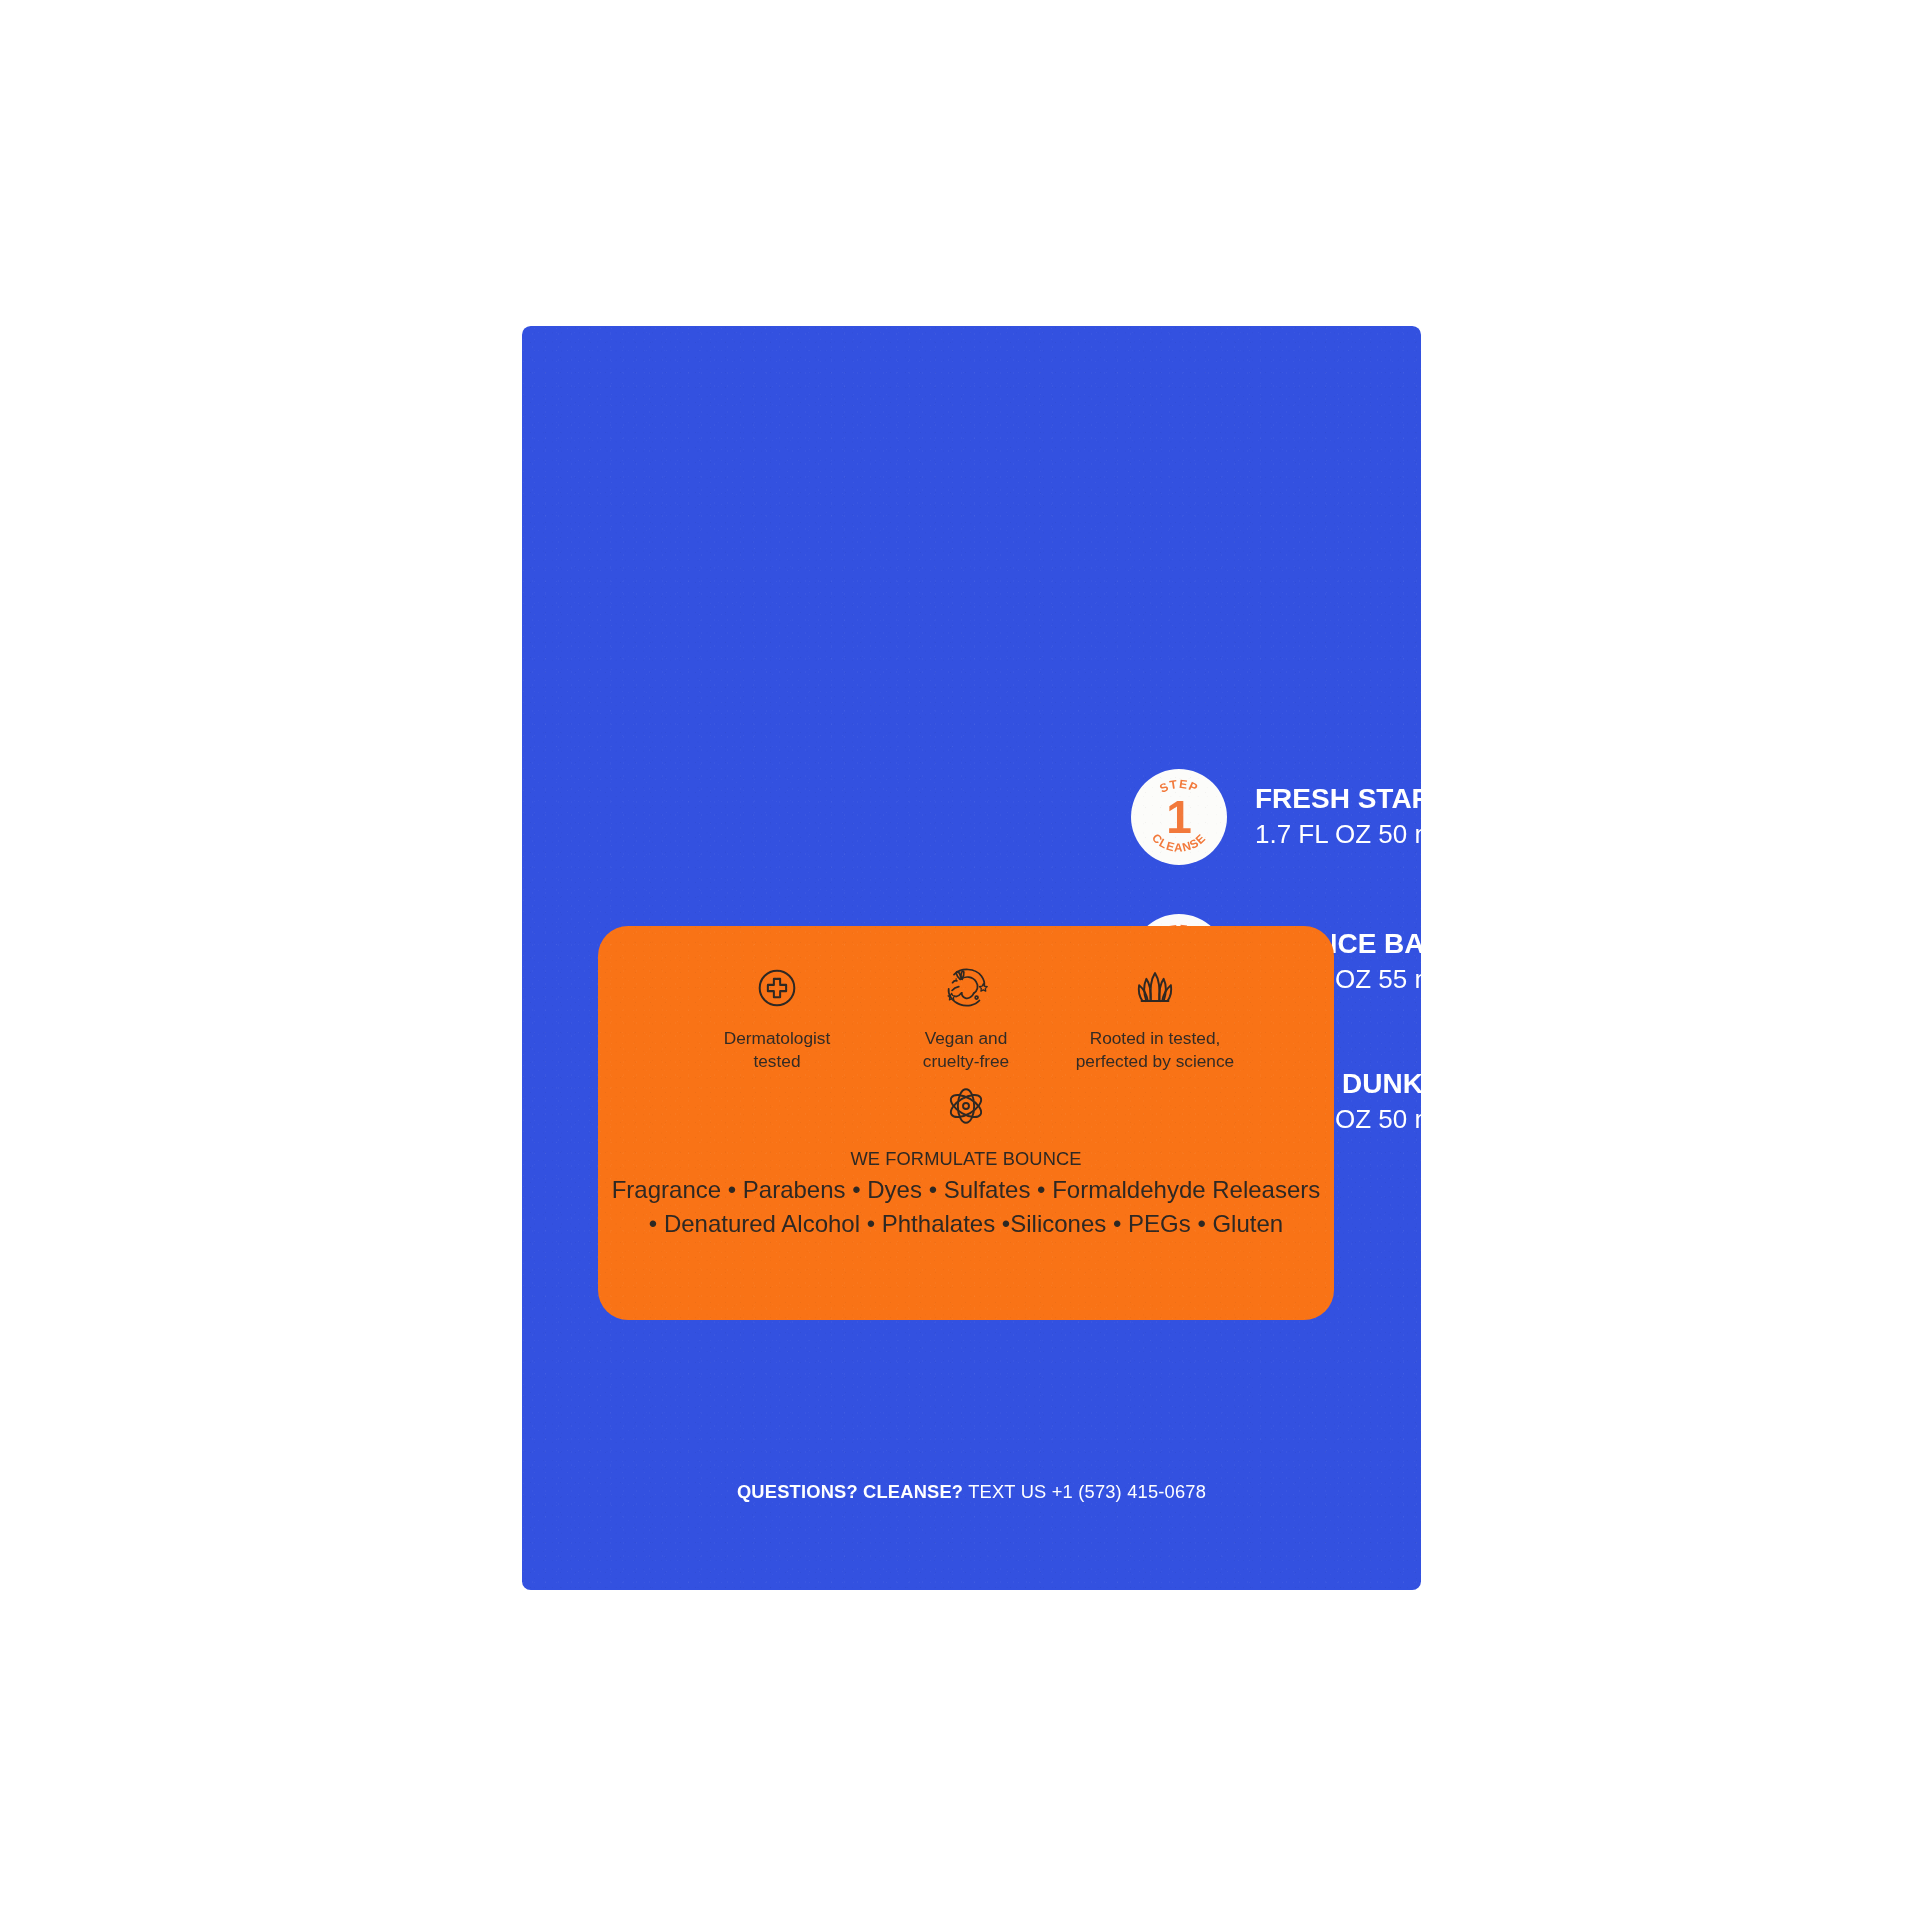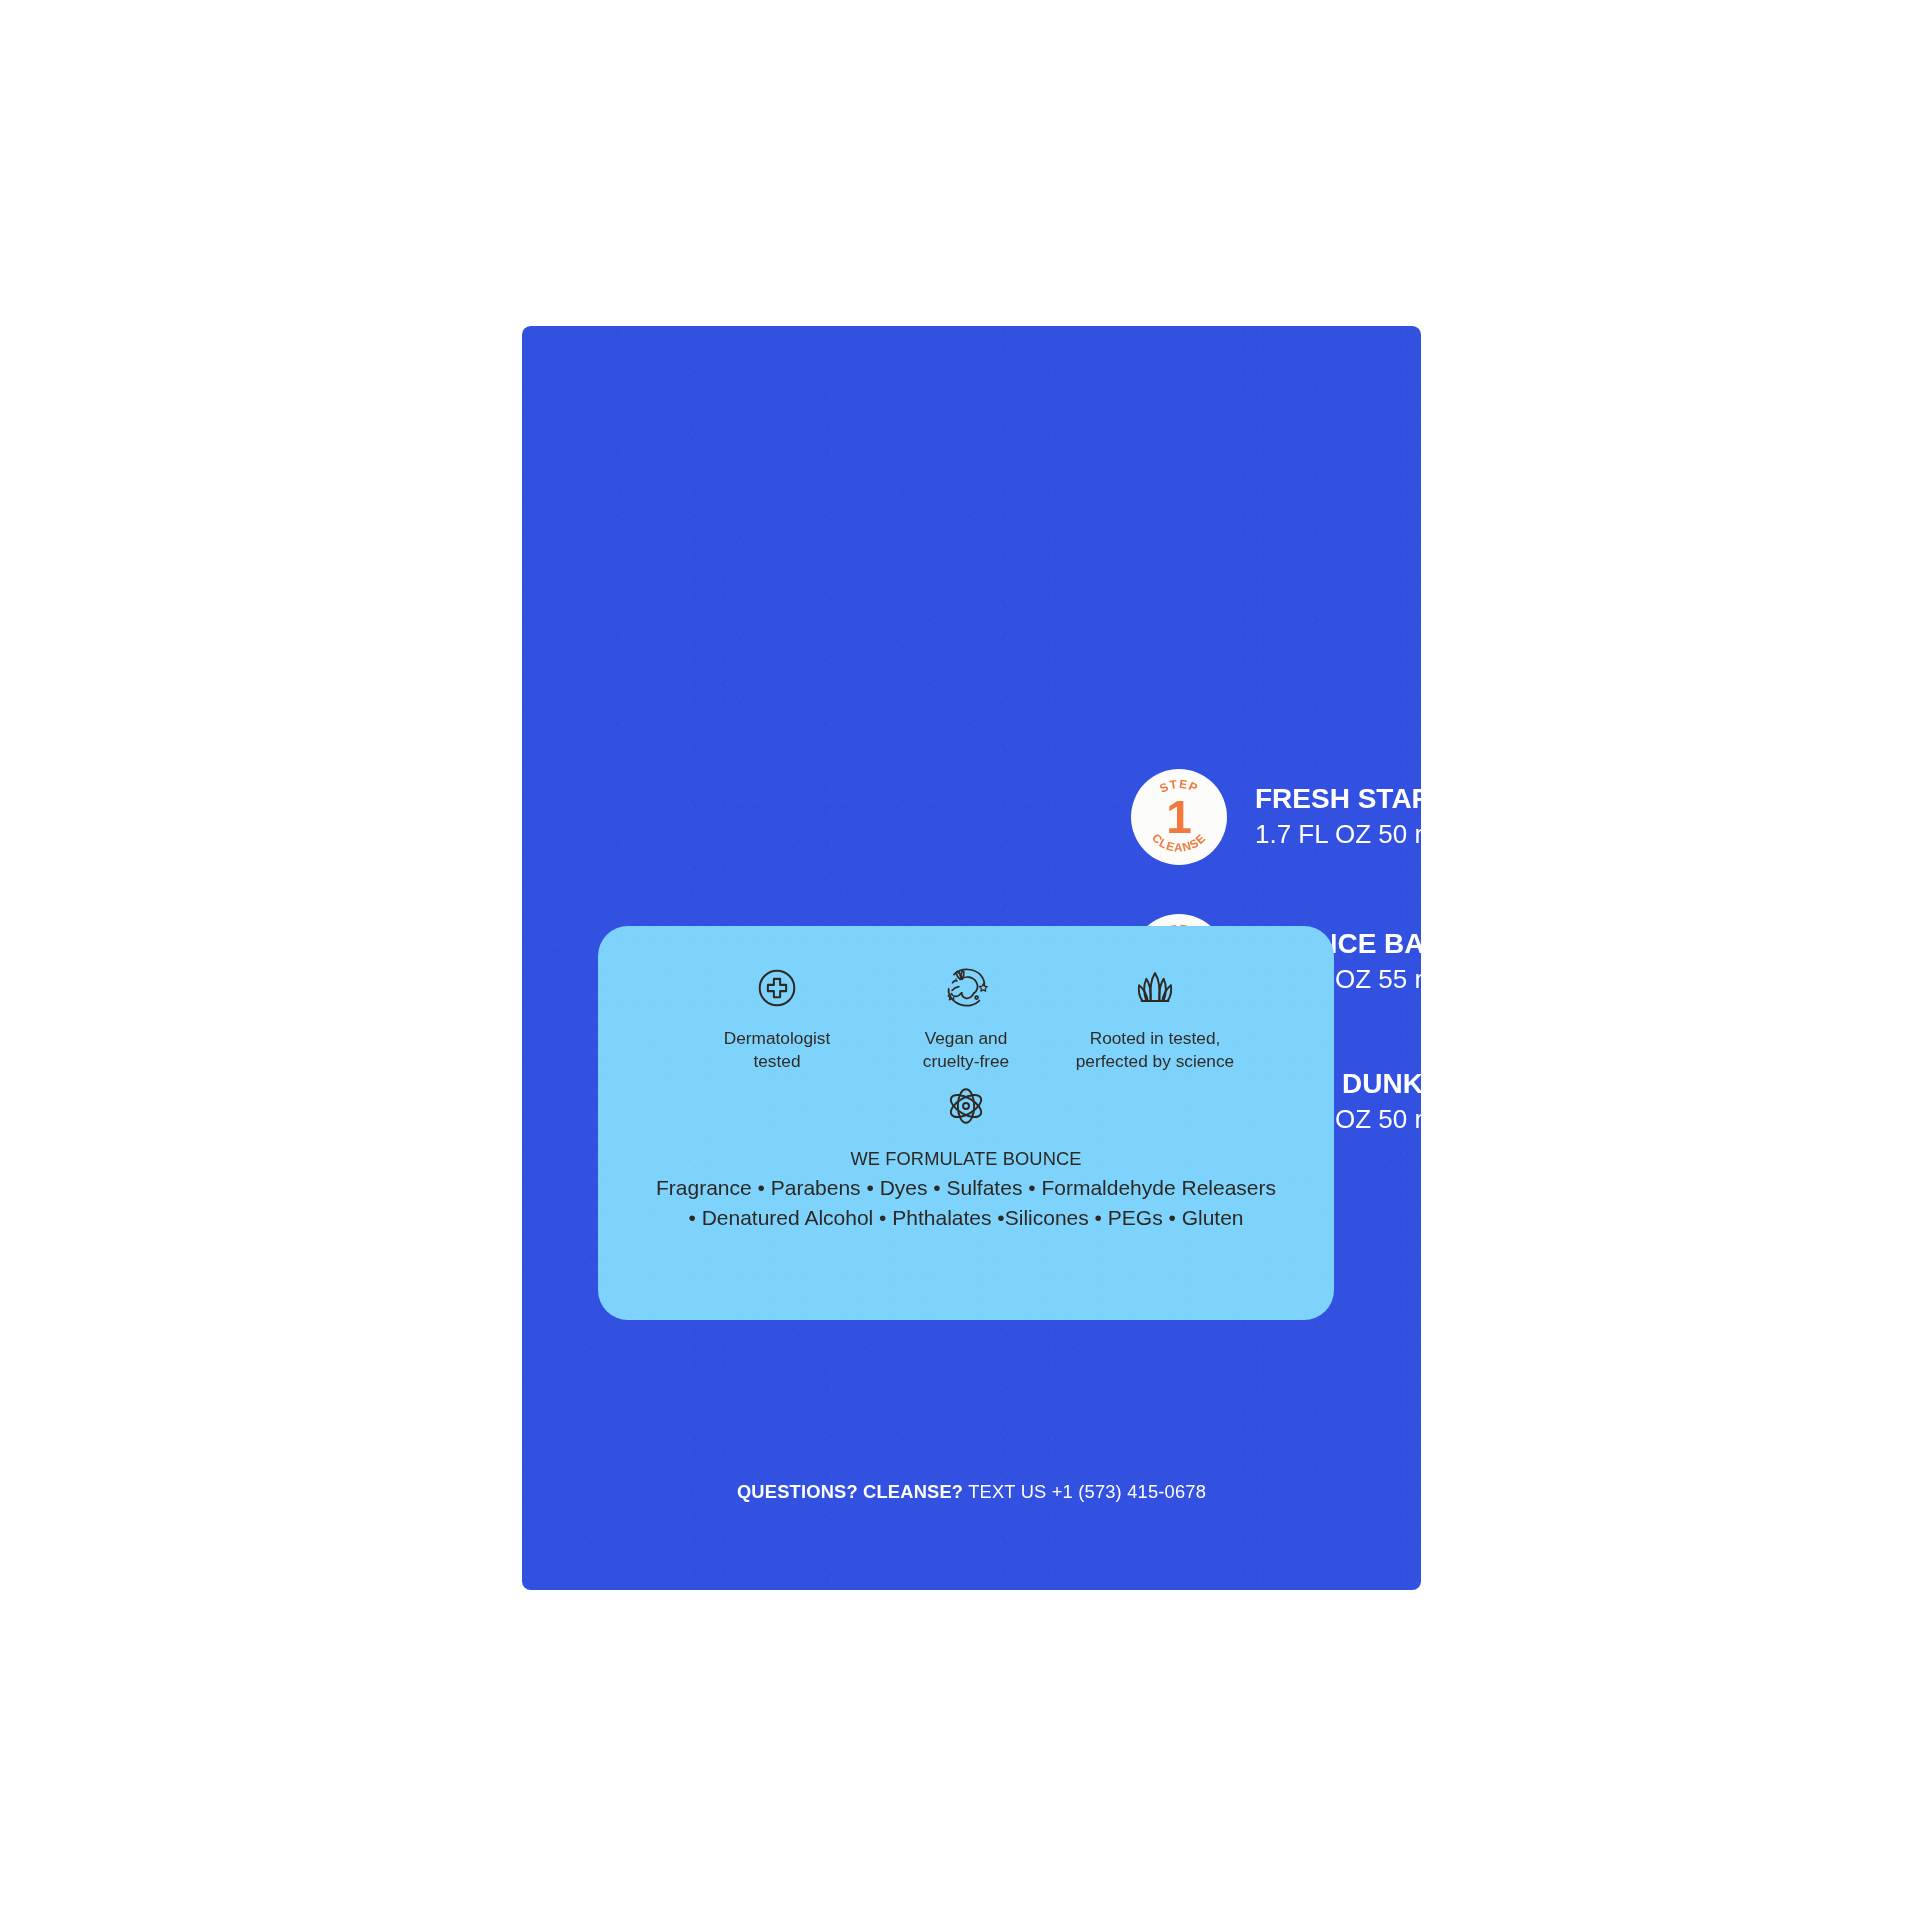--- a/index.html
+++ b/index.html
@@ -120,21 +120,21 @@
     font-weight: 400;
   }
 
   
   #claims-card {
     position: absolute;
     left: 76px;
     top: 600px;
     width: 736px;
     height: 394px;
-    background: #7dd3fc;
+    background: #f97316;
     border-radius: 30px;
   }
 
   #claims-row {
     position: absolute;
     left: 0; right: 0;
     top: 35px;
     display: flex;
     justify-content: center;
     align-items: flex-start;
@@ -176,21 +176,21 @@
     letter-spacing: 0.1px;
   }
   #formulate-lines {
     position: absolute;
     left: 0; right: 0;
     top: 247px;
     text-align: center;
   }
   .formulate-line {
     color: #2E2823;
-    font-size: 21px;
+    font-size: 24px;
     line-height: 1.42;
     white-space: nowrap;
   }
 
   
   #footer {
     position: absolute;
     left: 0; right: 0;
     top: 1155px;
     text-align: center;

